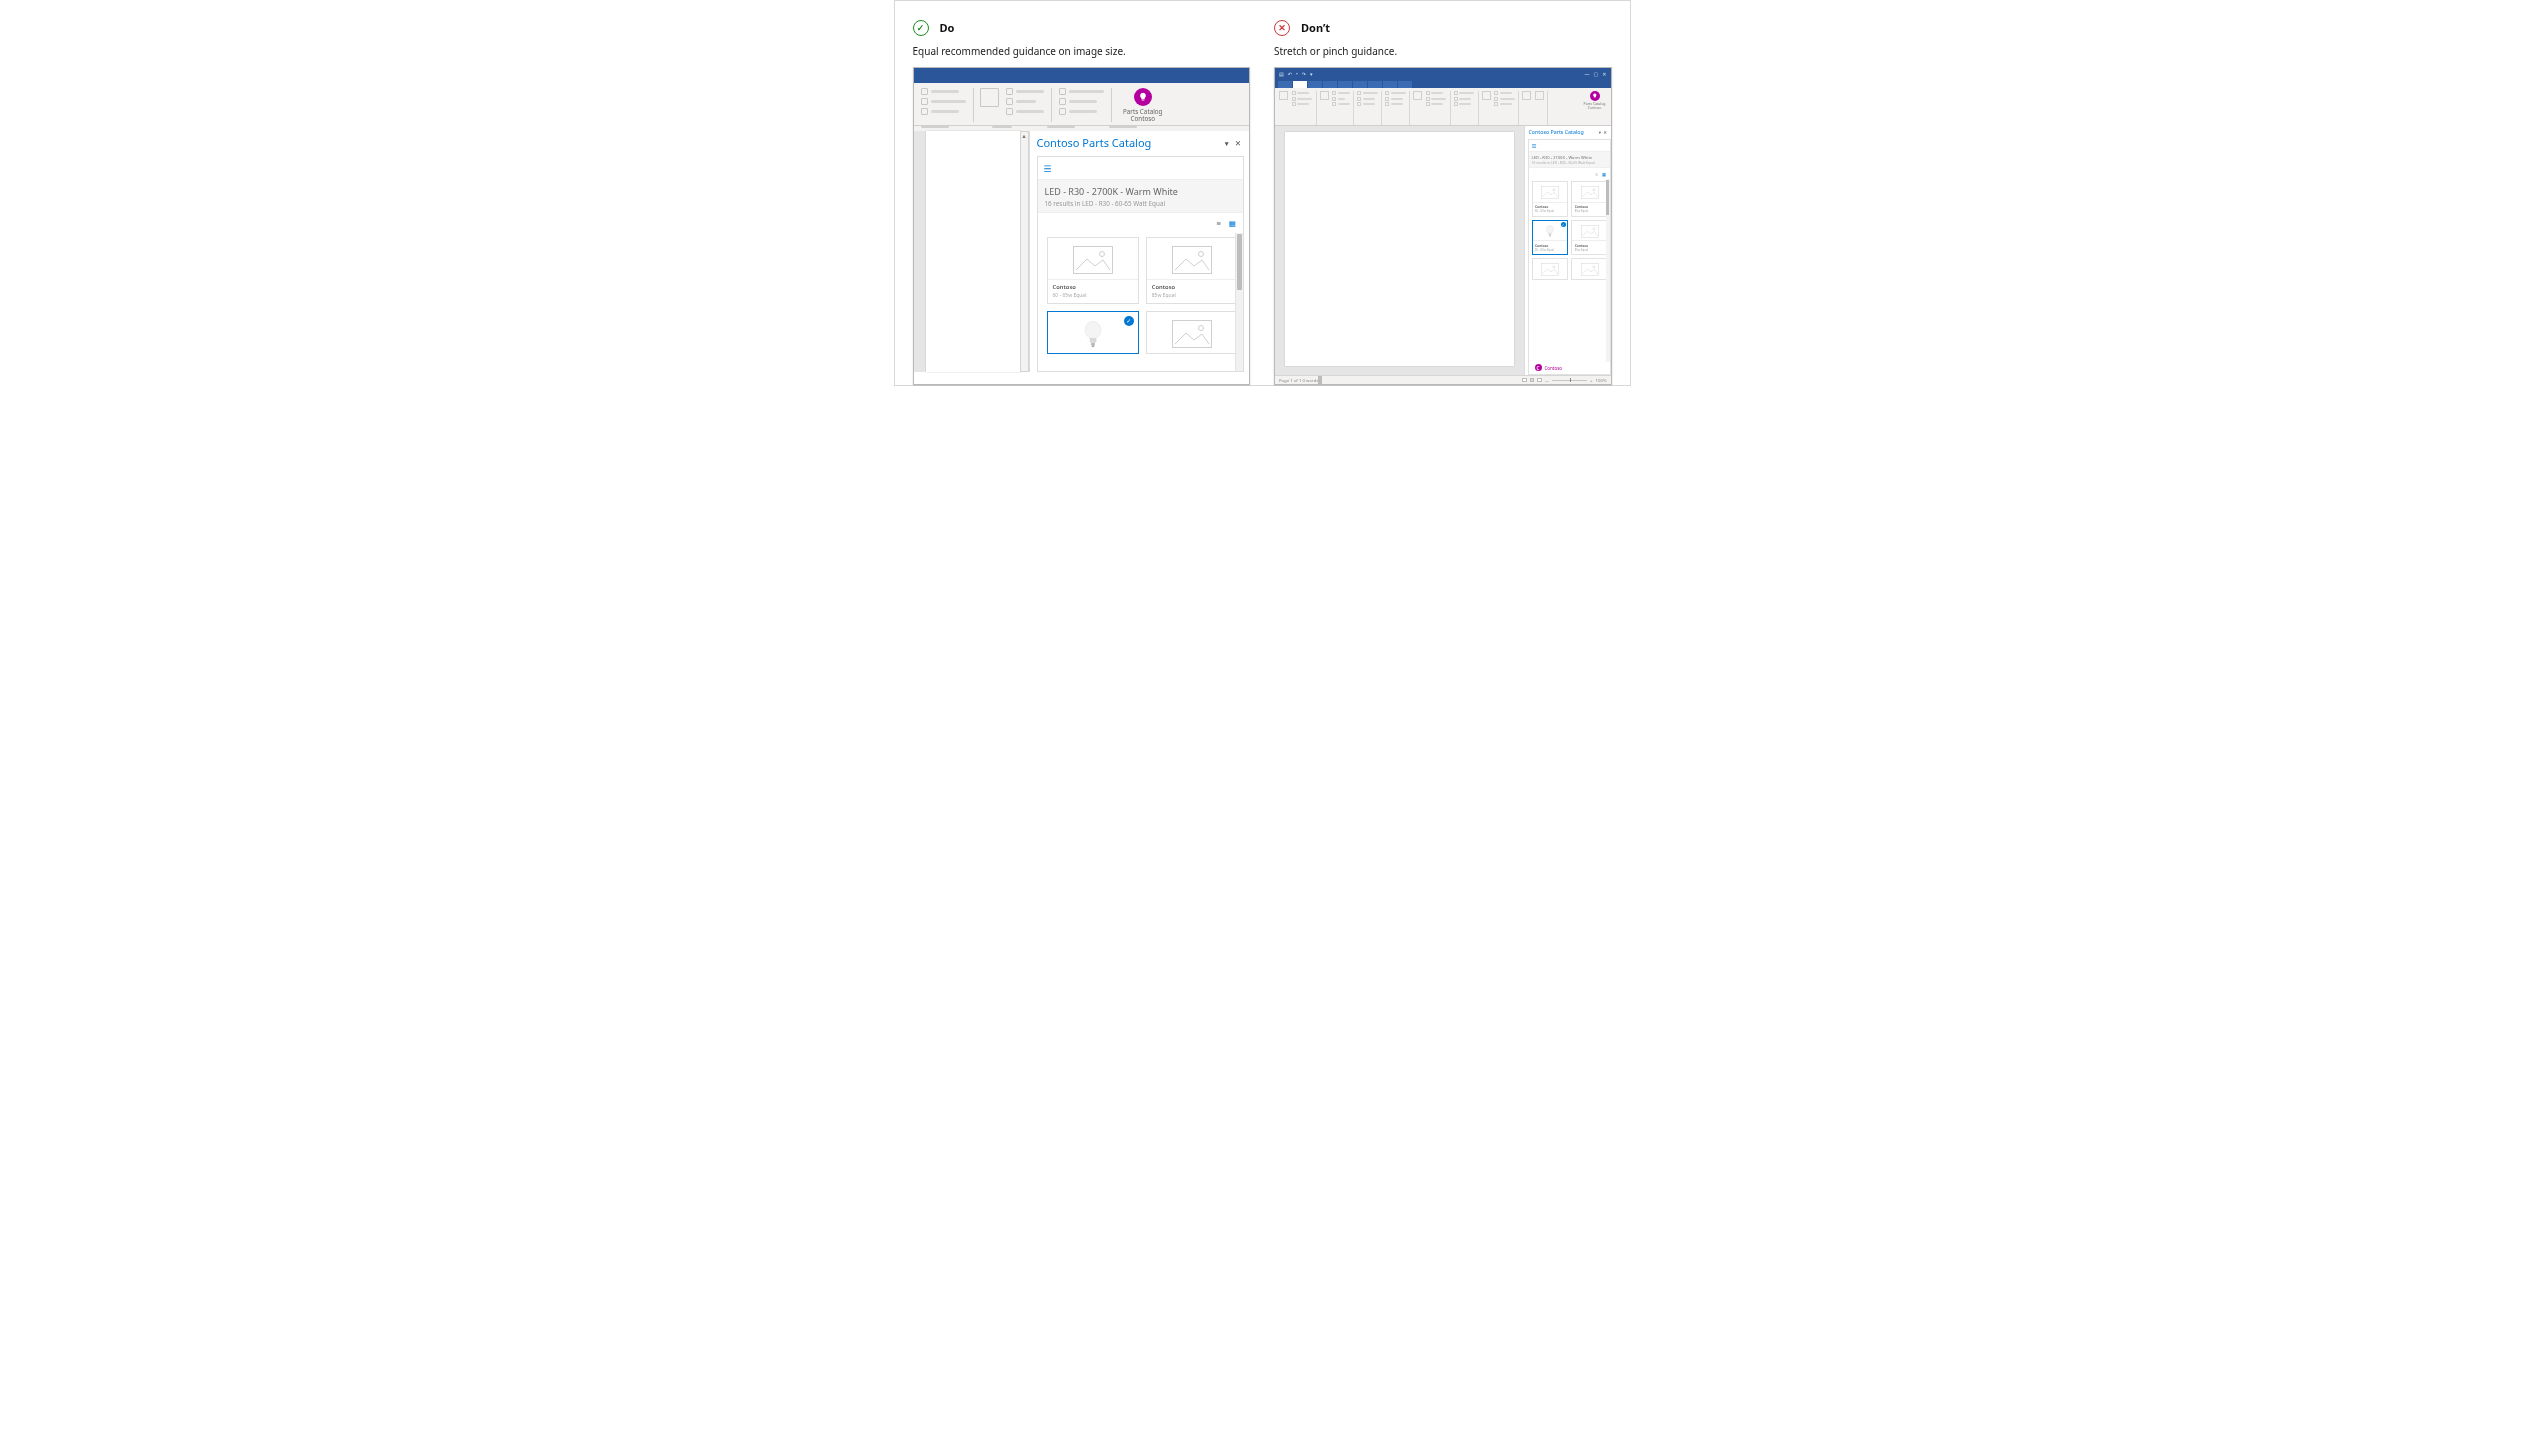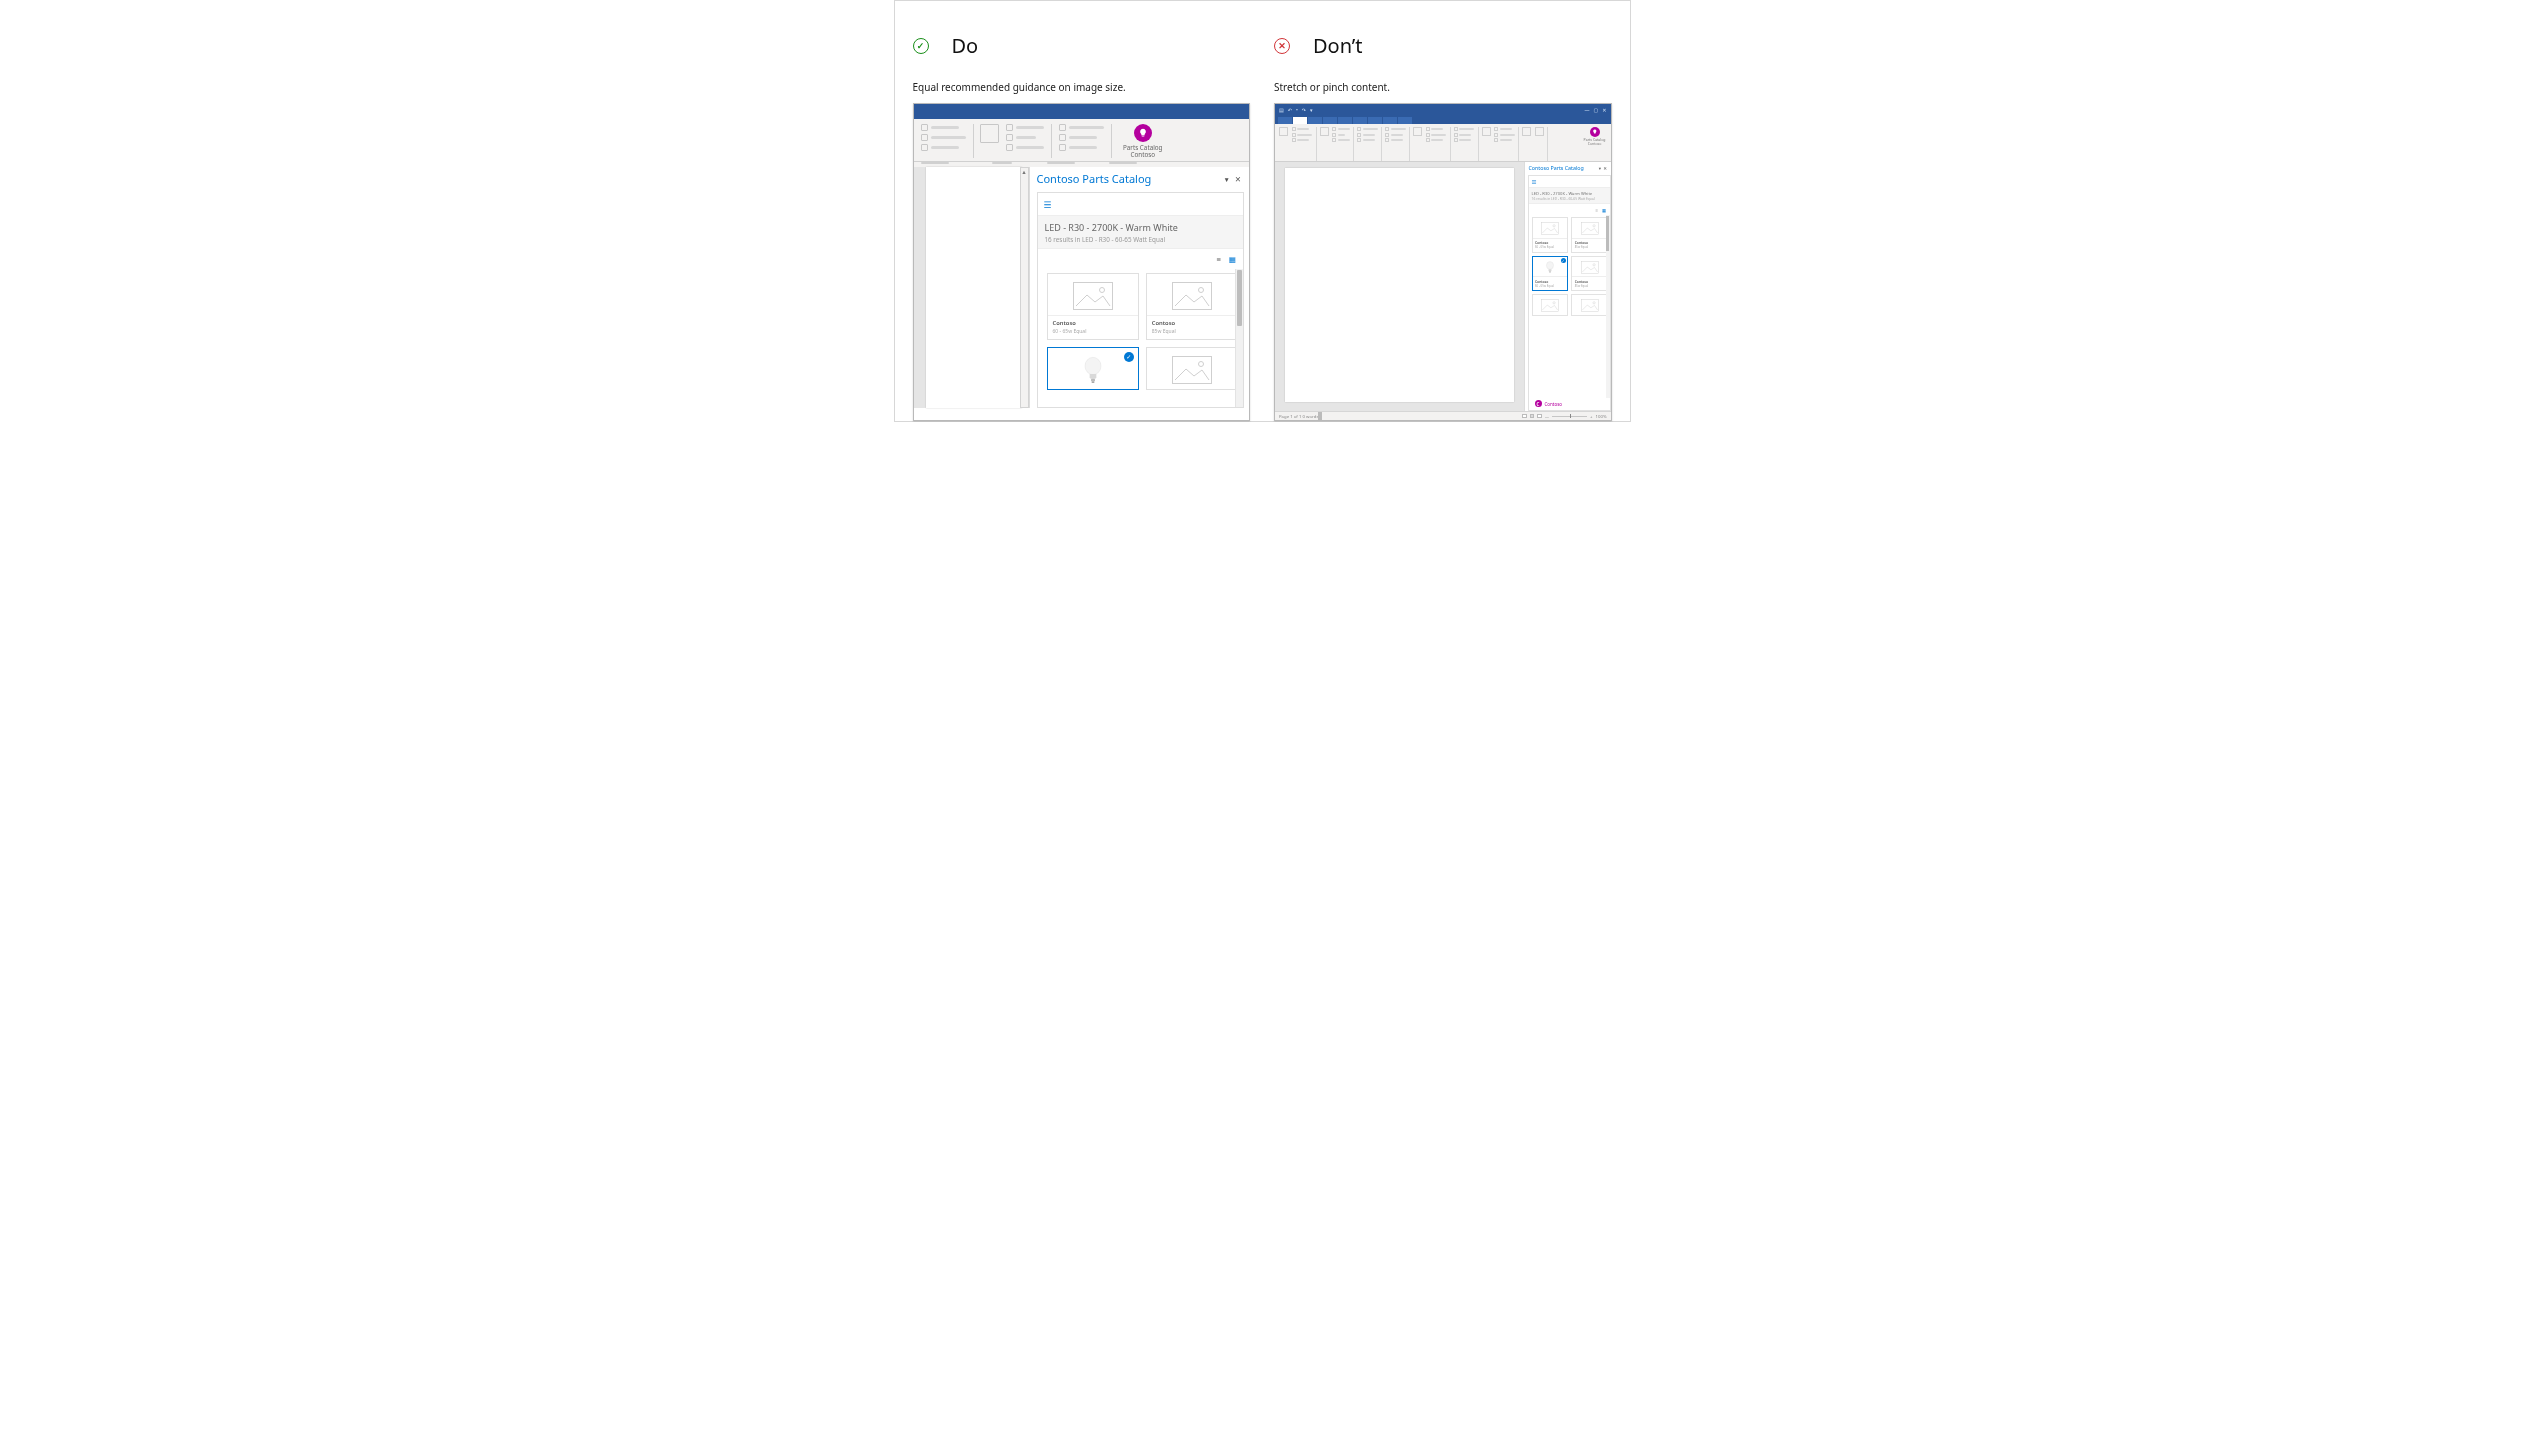--- a/index.html
+++ b/index.html
@@ -12,21 +12,21 @@
   .outer {
     border: 0.5px solid #d7d7d7;
     width: 737px;
     margin: 0 auto;
     padding: 15px 18px 0 18px;
     display: flex;
     gap: 24px;
   }
   .col { flex: 1 1 50%; min-width: 0; }
   .heading-row { display:flex; align-items:center; gap:7px; }
-  .heading-row h2 { margin:16px; font-size:20px; font-weight:400; color:#111; }
+  .heading-row h2 { margin:4px; font-size:11px; font-weight:700; color:#111; }
   .sub { margin:5px 0 9px; font-size:10px; color:#222; }
   .icon-ring {
     width:16px; height:16px; border-radius:50%;
     display:flex; align-items:center; justify-content:center;
     border:1px solid;
     font-size:9px; font-weight:700;
   }
   .icon-ring.green { border-color:#1a8f1a; color:#1a8f1a; }
   .icon-ring.red   { border-color:#d13438; color:#d13438; }
   .frame {
@@ -321,21 +321,21 @@
         </div>
       </div>
     </div>
   </div>
 
   <div class="col">
     <div class="heading-row">
       <span class="icon-ring red">✕</span>
       <h2>Don’t</h2>
     </div>
-    <p class="sub">Stretch or pinch content.</p>
+    <p class="sub">Stretch or pinch guidance.</p>
 
     <div class="frame">
       <div class="dont-titlebar">
         <span class="l">
             <span>▤</span>
             <span>↶</span>
             <span>•</span>
             <span>↷</span>
             <span>▾</span>
           </span>

